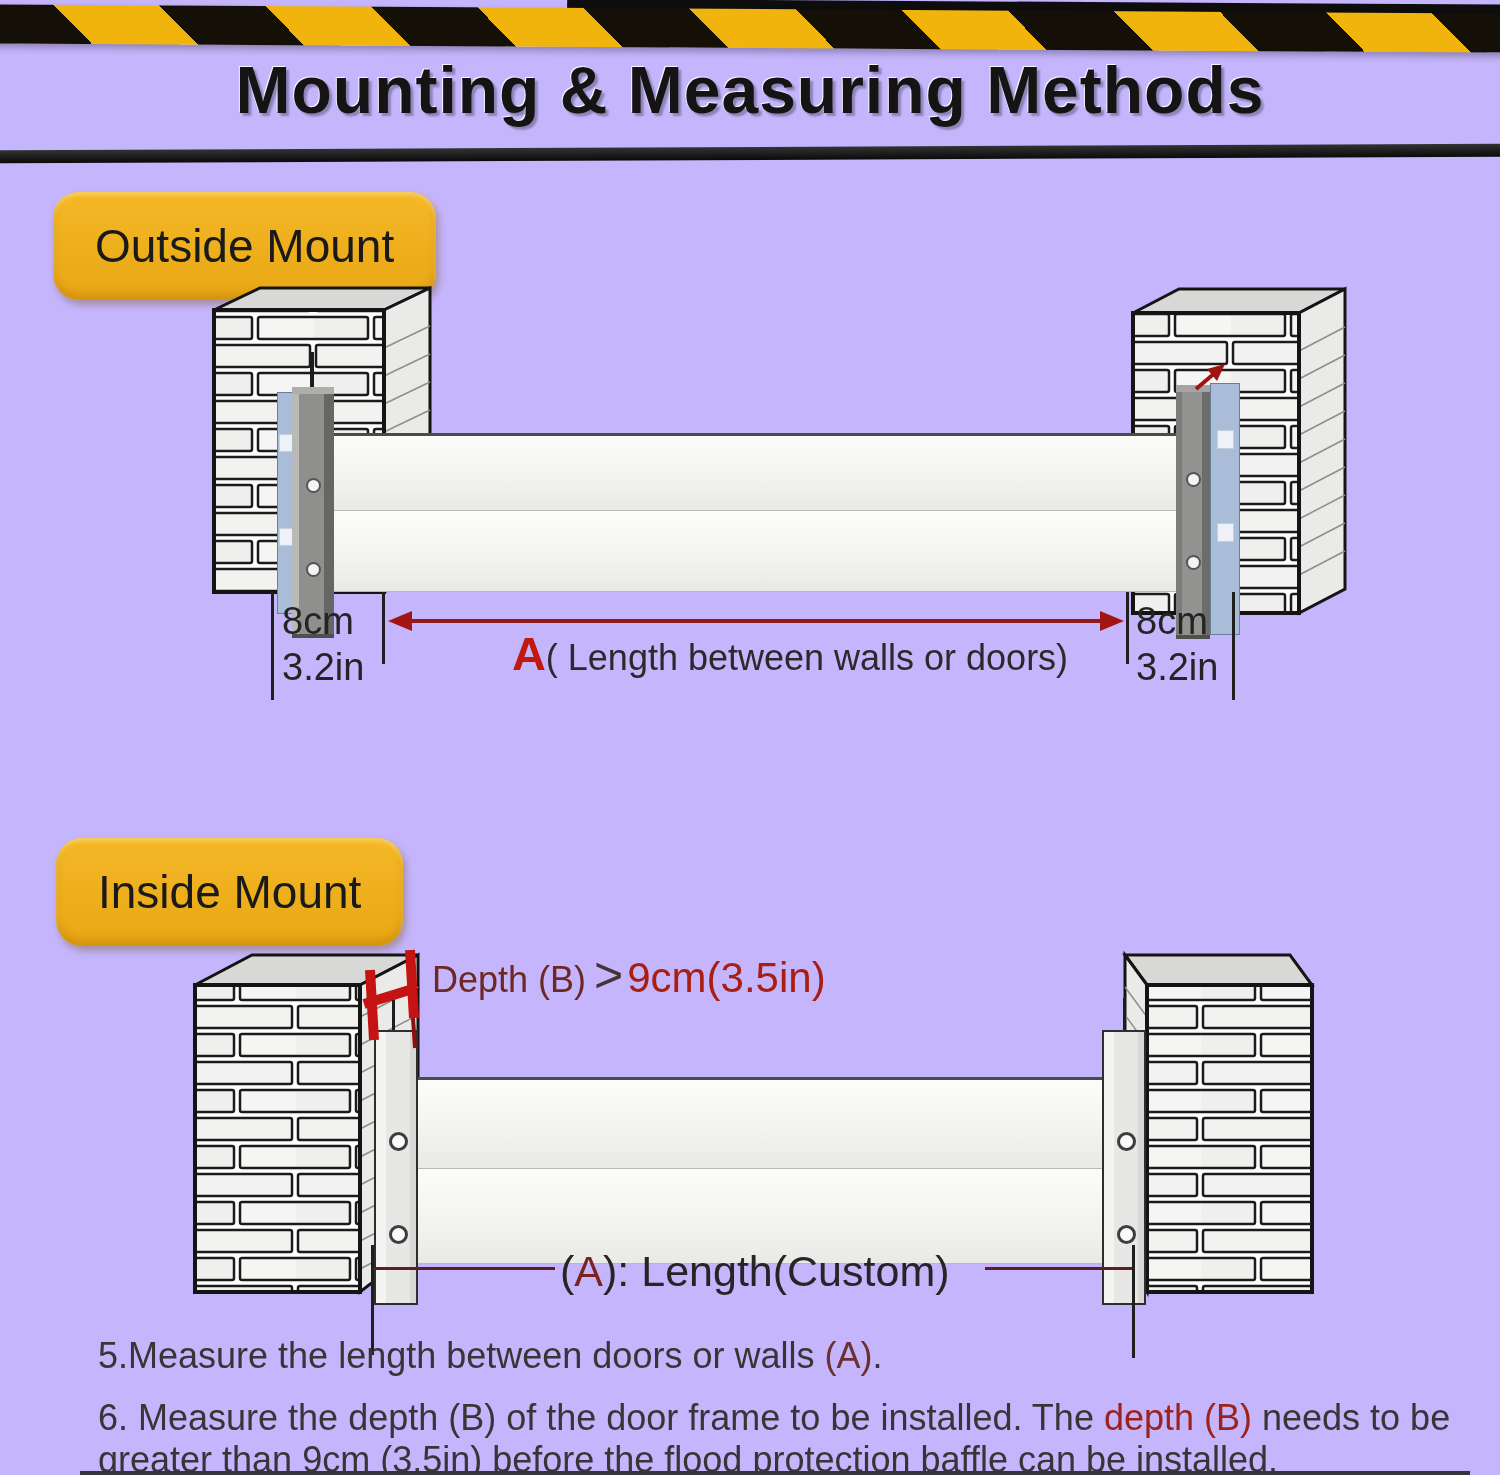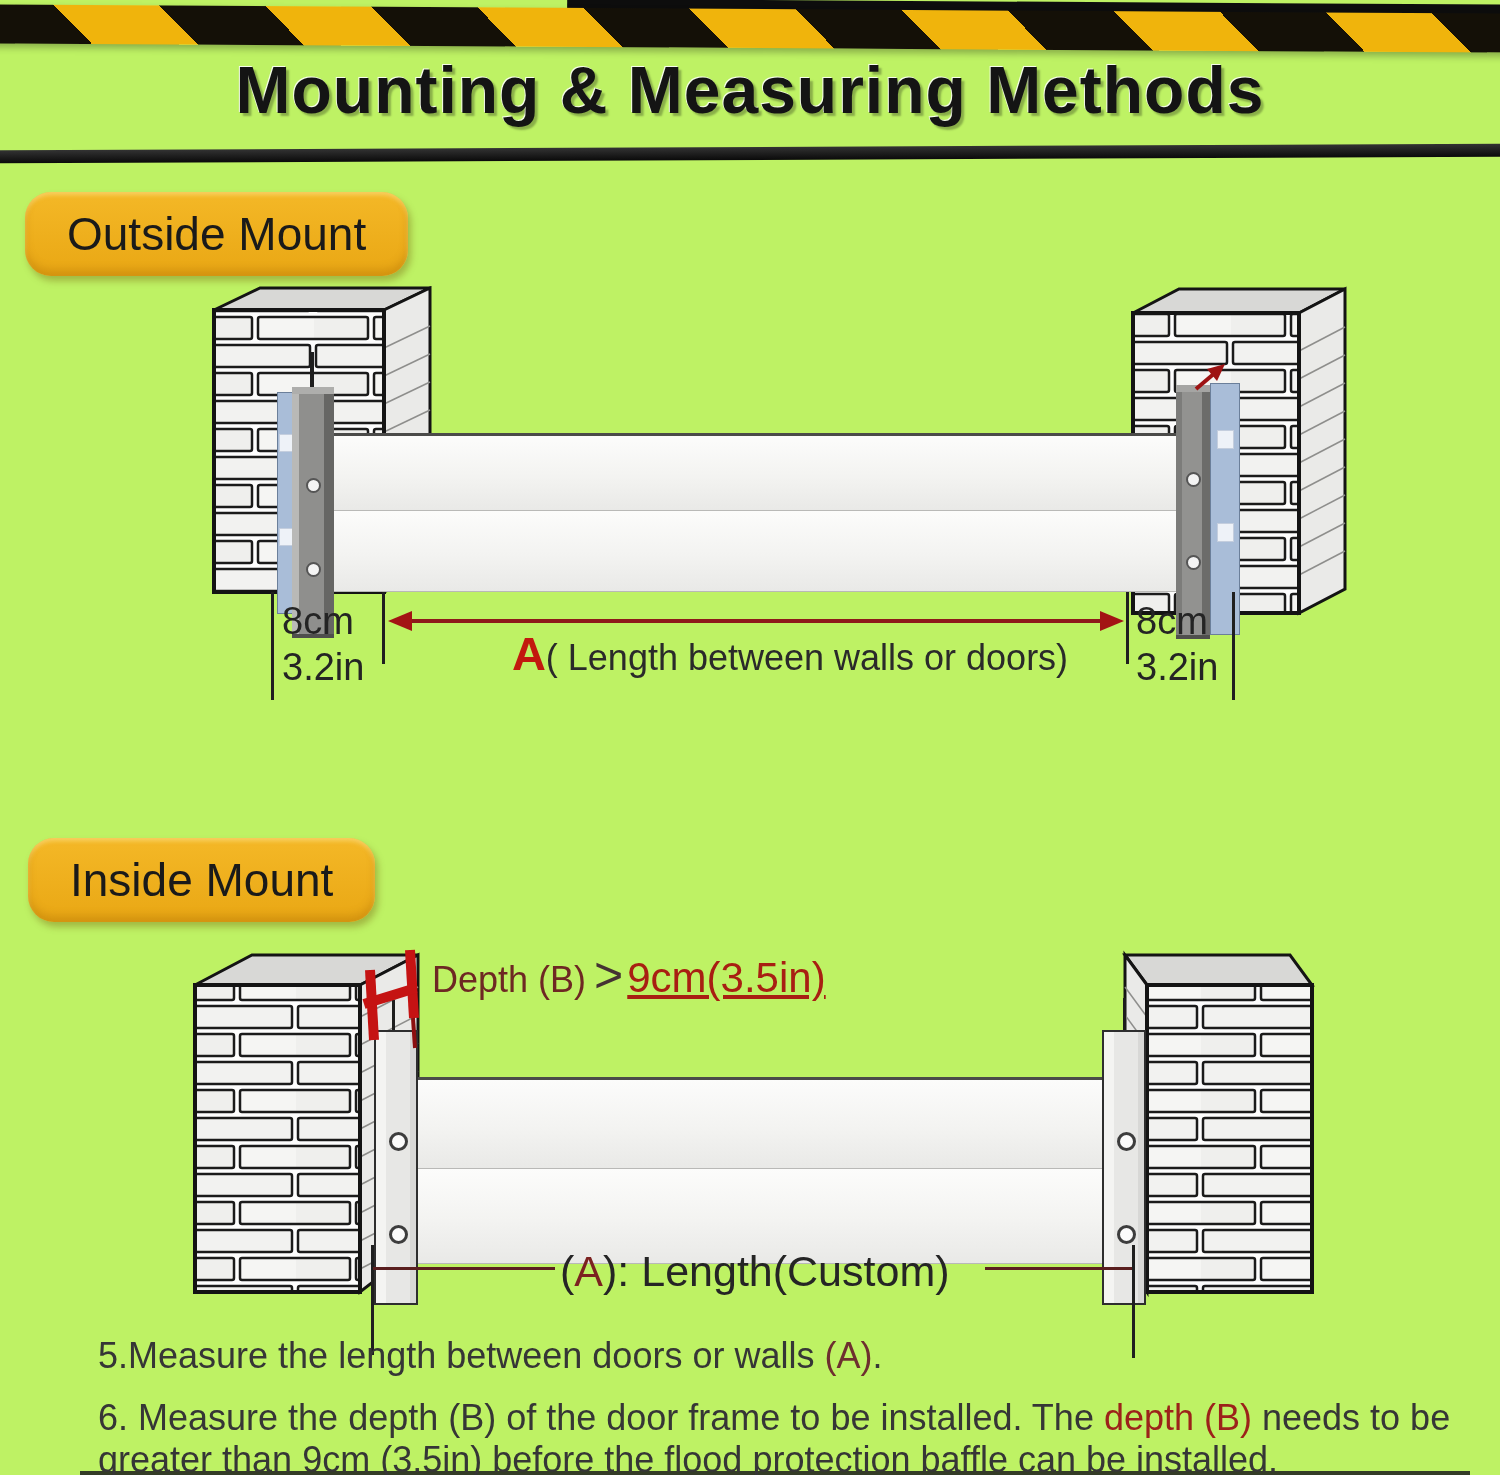--- a/index.html
+++ b/index.html
@@ -1,36 +1,36 @@
 <!DOCTYPE html>
 <html><head>
 <meta charset="utf-8">
 <style>
   html,body{margin:0;padding:0;background:#fff;}
-  .page{position:relative;width:1500px;height:1475px;background:#bef264;overflow:hidden;
+  .page{position:relative;width:1500px;height:1475px;background:#c4b5fd;overflow:hidden;
         font-family:"Liberation Sans", sans-serif;color:#2e2e2e;}
   .abs{position:absolute;}
 
   
   .hazard{position:absolute;top:0;left:-14px;right:-14px;height:60px;transform:rotate(0.35deg);}
   .hz-topbar{position:absolute;top:0;left:38%;right:0;height:15px;background:#0d0d0d;}
   .hz-stripes{position:absolute;top:9px;left:0;right:0;height:39px;
       background:repeating-linear-gradient(45deg,#141007 0 75px,#f0b40c 75px 150px);
       box-shadow:0 4px 7px rgba(0,0,0,.28);}
   .title{position:absolute;top:52px;left:0;right:0;text-align:center;
       font-size:66px;font-weight:700;color:#141414;letter-spacing:1px;
       text-shadow:3px 3px 2px rgba(0,0,0,.28), -1px -1px 0 rgba(255,255,255,.85);}
   .title-rule{position:absolute;top:147px;left:-8px;right:-8px;height:13px;
       background:linear-gradient(#333,#0a0a0a);transform:rotate(-0.25deg);}
 
   
   .badge{position:absolute;background:linear-gradient(180deg,#f4b827,#e9a714);
-      color:#1a1a1a;font-size:46px;padding:15px 42px;border-radius:26px;
+      color:#1a1a1a;font-size:46px;padding:27px 42px;border-radius:26px;
       box-shadow:3px 5px 7px rgba(110,75,0,.35), inset 0 -6px 9px rgba(150,95,0,.28),
-                 inset 0 3px 4px rgba(255,232,150,.55);}
+                 inset 0 3px 4px rgba(255,232,150,.55);margin-left:28px;}
 
   
   .barrier{position:absolute;z-index:4;}
   .panel{position:absolute;left:0;right:0;border:1px solid #b9b9b7;
       background:linear-gradient(180deg,#fcfcfb 0%,#f3f3f1 55%,#e9e9e7 100%);}
   .panel.top{border-top:3px solid #4b4b49;}
   .bluestrip{position:absolute;z-index:5;background:#a9bdd8;border:1px solid #6b7f9a;}
   .tab{position:absolute;background:#eef2f8;border:1px solid #c4cede;}
   .graybracket{position:absolute;z-index:6;border-bottom:4px solid #4f4f4d;}
   .gb-left{background:linear-gradient(90deg,#b9b9b7 0 7px,#8f8f8d 7px 32px,#666664 32px 100%);
@@ -48,21 +48,21 @@
   .hseg{position:absolute;background:#5a1f1f;height:3px;z-index:7;}
   .dim-label{position:absolute;font-size:38px;line-height:46px;color:#242424;z-index:8;}
   .span-label{position:absolute;text-align:center;z-index:8;white-space:nowrap;}
   .span-label .red-a{color:#c2190e;font-weight:700;font-size:47px;}
   .span-label .rest{font-size:36px;color:#2a2a2a;}
   .len-label{position:absolute;font-size:43px;color:#252525;z-index:8;white-space:nowrap;}
   .len-label .maroon-a{color:#7b2220;}
   .depth-label{position:absolute;display:flex;align-items:baseline;z-index:8;white-space:nowrap;}
   .depth-label .maroon{font-size:36px;color:#6e2823;}
   .depth-label .gt{font-size:50px;color:#443333;margin:0 4px 0 8px;}
-  .depth-label .redval{font-size:42px;color:#a81f12;text-decoration:underline;}
+  .depth-label .redval{font-size:42px;color:#a81f12;}
 
   
   .steps{position:absolute;z-index:8;}
   .step{font-size:35px;line-height:43px;color:#363636;}
   .dim-a{color:#6e2f2f;}
   .red-text{color:#9c221a;}
 
   .bottom-bar{position:absolute;left:80px;right:30px;bottom:0;height:4px;background:#1c1c1c;opacity:.85;}
 </style>
 </head>

